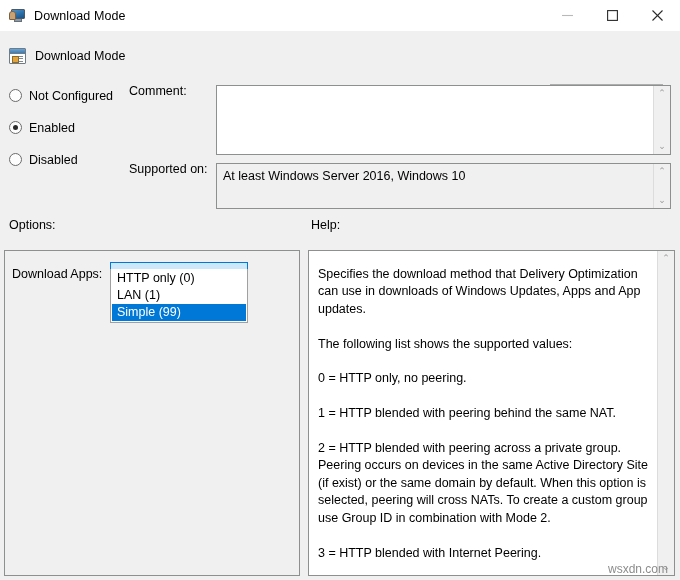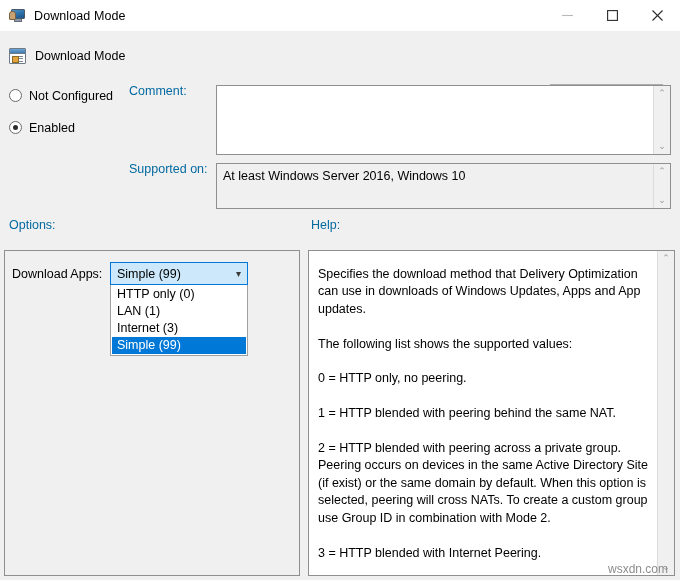--- a/index.html
+++ b/index.html
@@ -137,21 +137,21 @@
   .radio.checked::after {
     content: ""; position: absolute;
     left: 3px; top: 3px; width: 5px; height: 5px;
     border-radius: 50%; background: #2b2b2b;
   }
   .radio-label { font-size: 12.5px; color: #000; }
 
   
   .field-label {
     position: absolute;
-    font-size: 12.5px; color: #0369a1;
+    font-size: 12.5px; color: #000000;
   }
   .lbl-comment { left: 129px; top: 84px; }
   .lbl-supported { left: 129px; top: 162px; }
   .lbl-options { left: 9px; top: 218px; text-align: center; }
   .lbl-help { left: 311px; top: 218px; }
 
   .textbox {
     position: absolute;
     border: 1px solid #8e8f8f;
     background: #ffffff;
@@ -212,21 +212,21 @@
     display: flex; align-items: center;
     padding: 0 4px 0 6px;
     font-size: 12.5px; color: #000;
   }
   .combo .val { flex: 1; }
   .combo .chev {
     font-size: 10px; color: #3a3a3a; margin-right: 2px;
     font-family: "DejaVu Sans", sans-serif;
   }
   .combo-list {
-    position: absolute; left: 110px; top: 285px;
+    position: absolute; left: 110px; top: 269px;
     width: 138px;
     background: #ffffff;
     border: 1px solid #a0a0a0;
     border-top: none;
     padding: 1px;
   }
   .combo-opt {
     height: 17px; line-height: 17px;
     padding: 0 5px;
     font-size: 12.5px; color: #000;
@@ -291,20 +291,24 @@
 
   <div class="states">
     <div class="radio-row">
       <span class="radio"></span>
       <span class="radio-label">Not Configured</span>
     </div>
     <div class="radio-row">
       <span class="radio checked"></span>
       <span class="radio-label">Enabled</span>
     </div>
+    <div class="radio-row">
+      <span class="radio"></span>
+      <span class="radio-label">Disabled</span>
+    </div>
   </div>
 
   <span class="field-label lbl-comment">Comment:</span>
   <div class="textbox tb-comment">
     <div class="tb-text"></div>
     <div class="vscroll">
       <span class="arrow">⌃</span>
       <span class="arrow">⌄</span>
     </div>
   </div>
@@ -328,21 +332,20 @@
   <span class="combo-label">Download Apps:</span>
 
   <div class="combo">
     <span class="val">Simple (99)</span>
     <span class="chev">▾</span>
   </div>
 
   <div class="combo-list">
     <div class="combo-opt">HTTP only (0)</div>
     <div class="combo-opt">LAN (1)</div>
-    <div class="combo-opt">Internet (3)</div>
     <div class="combo-opt selected">Simple (99)</div>
   </div>
 
   <div class="panel panel-help">
     <div class="help-text">Specifies the download method that Delivery Optimization can use in downloads of Windows Updates, Apps and App updates.
 
 The following list shows the supported values:
 
 0 = HTTP only, no peering.
 

